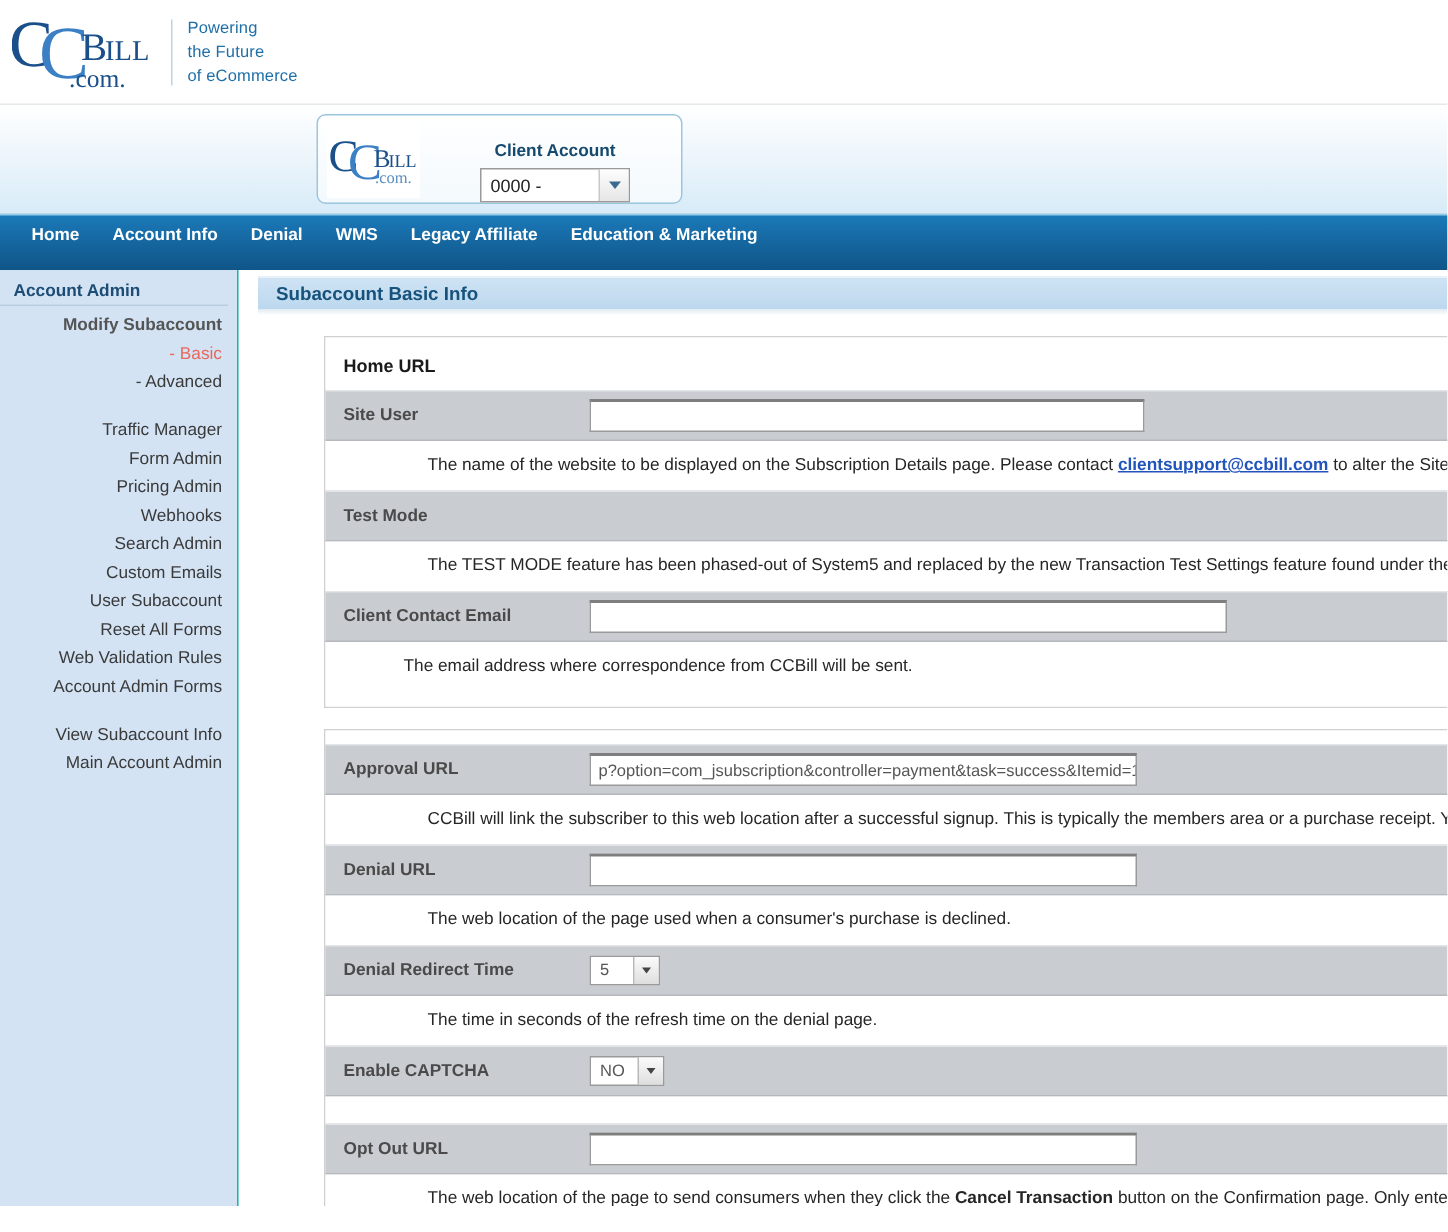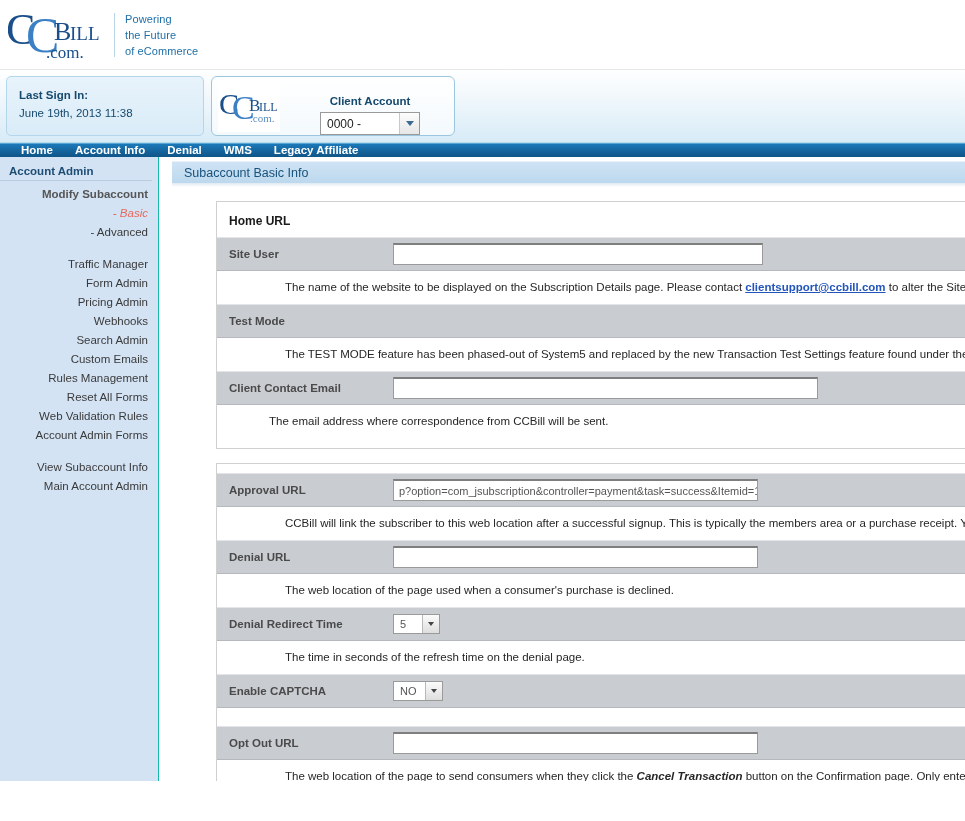--- a/index.html
+++ b/index.html
@@ -111,25 +111,25 @@
   .caret {
     width: 0; height: 0;
     border-left: 4px solid transparent;
     border-right: 4px solid transparent;
     border-top: 5px solid #3b6a91;
   }
   #ca-select { width: 100px; justify-content: space-between; }
 
   
   #main-nav {
-    height: 14px;
+    height: 37px;
     background: linear-gradient(to bottom,#1b79b8 0%,#15669f 50%,#0f5588 100%);
     border-top: 1px solid #53a6d6;
     display: flex;
-    align-items: center;
+    align-items: flex-start;
     padding-left: 10px;
     position: relative;
   }
   #main-nav::after {
     content:"";
     position:absolute; left:0; right:0; bottom:-3px; height:3px;
     background: linear-gradient(to bottom,#bcdcee,#ffffff);
   }
   .nav-item {
     color: #ffffff;
@@ -167,21 +167,21 @@
   .side-link {
     text-align: right;
     padding-right: 10px;
     font-size: 11.5px;
     color: #3a3a3a;
     line-height: 19px;
     cursor: pointer;
     white-space: nowrap;
   }
   .side-link.bold { font-weight: bold; color: #555; }
-  .side-link.active { color: #e8685c; font-style: italic; }
+  .side-link.active { color: #e8685c; }
   .side-gap { height: 13px; }
 
   
   #content {
     position: absolute;
     left: 160px; top: 0;
     right: 0; bottom: 0;
     background: #ffffff;
     overflow: hidden;
   }
@@ -190,20 +190,21 @@
     height: 22px;
     background: linear-gradient(to bottom,#cfe3f4 0%,#bcd8ee 100%);
     border-top: 1px solid #e7f1f9;
     display: flex;
     align-items: center;
   }
   #content-title {
     font-size: 12.5px;
     color: #17527c;
     padding-left: 12px;
+    font-weight: bold;
   }
   #content-title-shadow {
     margin-left: 12px;
     height: 4px;
     background: linear-gradient(to bottom,#dfe9f1,#ffffff);
   }
 
   .panel {
     margin: 14px 0 0 56px;
     border: 1px solid #d0d0d0;
@@ -254,21 +255,21 @@
   .fdesc {
     font-size: 11.5px;
     color: #262626;
     background: #ffffff;
     padding: 8px 6px 8px 68px;
     line-height: 17px;
     white-space: nowrap;
     overflow: hidden;
   }
   .fdesc.two-line { white-space: normal; width: 1010px; }
-  .fdesc b { font-weight: bold; font-style: italic; }
+  .fdesc b { font-weight: bold; }
   .flink {
     color: #2255bb;
     text-decoration: underline;
     font-weight: bold;
     cursor: pointer;
   }
   .sel-small {
     height: 20px;
     background: #ffffff;
     border: 1px solid #9a9a9a;
@@ -309,24 +310,20 @@
     <div class="logo-divider"></div>
     <div>
       <div class="logo-tagline">Powering</div>
       <div class="logo-tagline">the Future</div>
       <div class="logo-tagline">of eCommerce</div>
     </div>
   </div>
 </div>
 
 <div id="account-strip">
-  <div id="last-signin-box">
-    <div class="ls-label">Last Sign In:</div>
-    <div class="ls-value">June 19th, 2013 11:38</div>
-  </div>
   <div id="client-account-box">
     <div id="ca-logo">
       <svg width="58" height="44" viewBox="0 0 58 44">
         <text x="-1" y="30" font-family="Liberation Serif, serif" font-size="30" fill="#1a4f8a">C</text>
         <text x="12" y="35" font-family="Liberation Serif, serif" font-size="34" fill="#3b7fc4">C</text>
         <text x="29" y="27" font-family="Liberation Serif, serif" font-size="17" fill="#1a4f8a">B</text>
         <text x="39" y="27" font-family="Liberation Serif, serif" font-size="12" fill="#1a4f8a">ILL</text>
         <text x="30" y="38" font-family="Liberation Serif, serif" font-size="11" fill="#5c8fc0">.com.</text>
       </svg>
     </div>
@@ -341,37 +338,38 @@
     </div>
   </div>
 </div>
 
 <div id="main-nav">
   <div class="nav-item">Home</div>
   <div class="nav-item">Account Info</div>
   <div class="nav-item">Denial</div>
   <div class="nav-item">WMS</div>
   <div class="nav-item">Legacy Affiliate</div>
+  <div class="nav-item">Education &amp; Marketing</div>
 </div>
 
 <div id="page-body">
 
   <div id="sidebar">
     <div id="sidebar-title">Account Admin</div>
     <div class="side-link bold">Modify Subaccount</div>
     <div class="side-link active">- Basic</div>
     <div class="side-link">- Advanced</div>
     <div class="side-gap"></div>
     <div class="side-link">Traffic Manager</div>
     <div class="side-link">Form Admin</div>
     <div class="side-link">Pricing Admin</div>
     <div class="side-link">Webhooks</div>
     <div class="side-link">Search Admin</div>
     <div class="side-link">Custom Emails</div>
-    <div class="side-link">Rules Management</div>
+    <div class="side-link">User Subaccount</div>
     <div class="side-link">Reset All Forms</div>
     <div class="side-link">Web Validation Rules</div>
     <div class="side-link">Account Admin Forms</div>
     <div class="side-gap"></div>
     <div class="side-link">View Subaccount Info</div>
     <div class="side-link">Main Account Admin</div>
   </div>
 
   <div id="content">
     <div id="content-title-bar">

